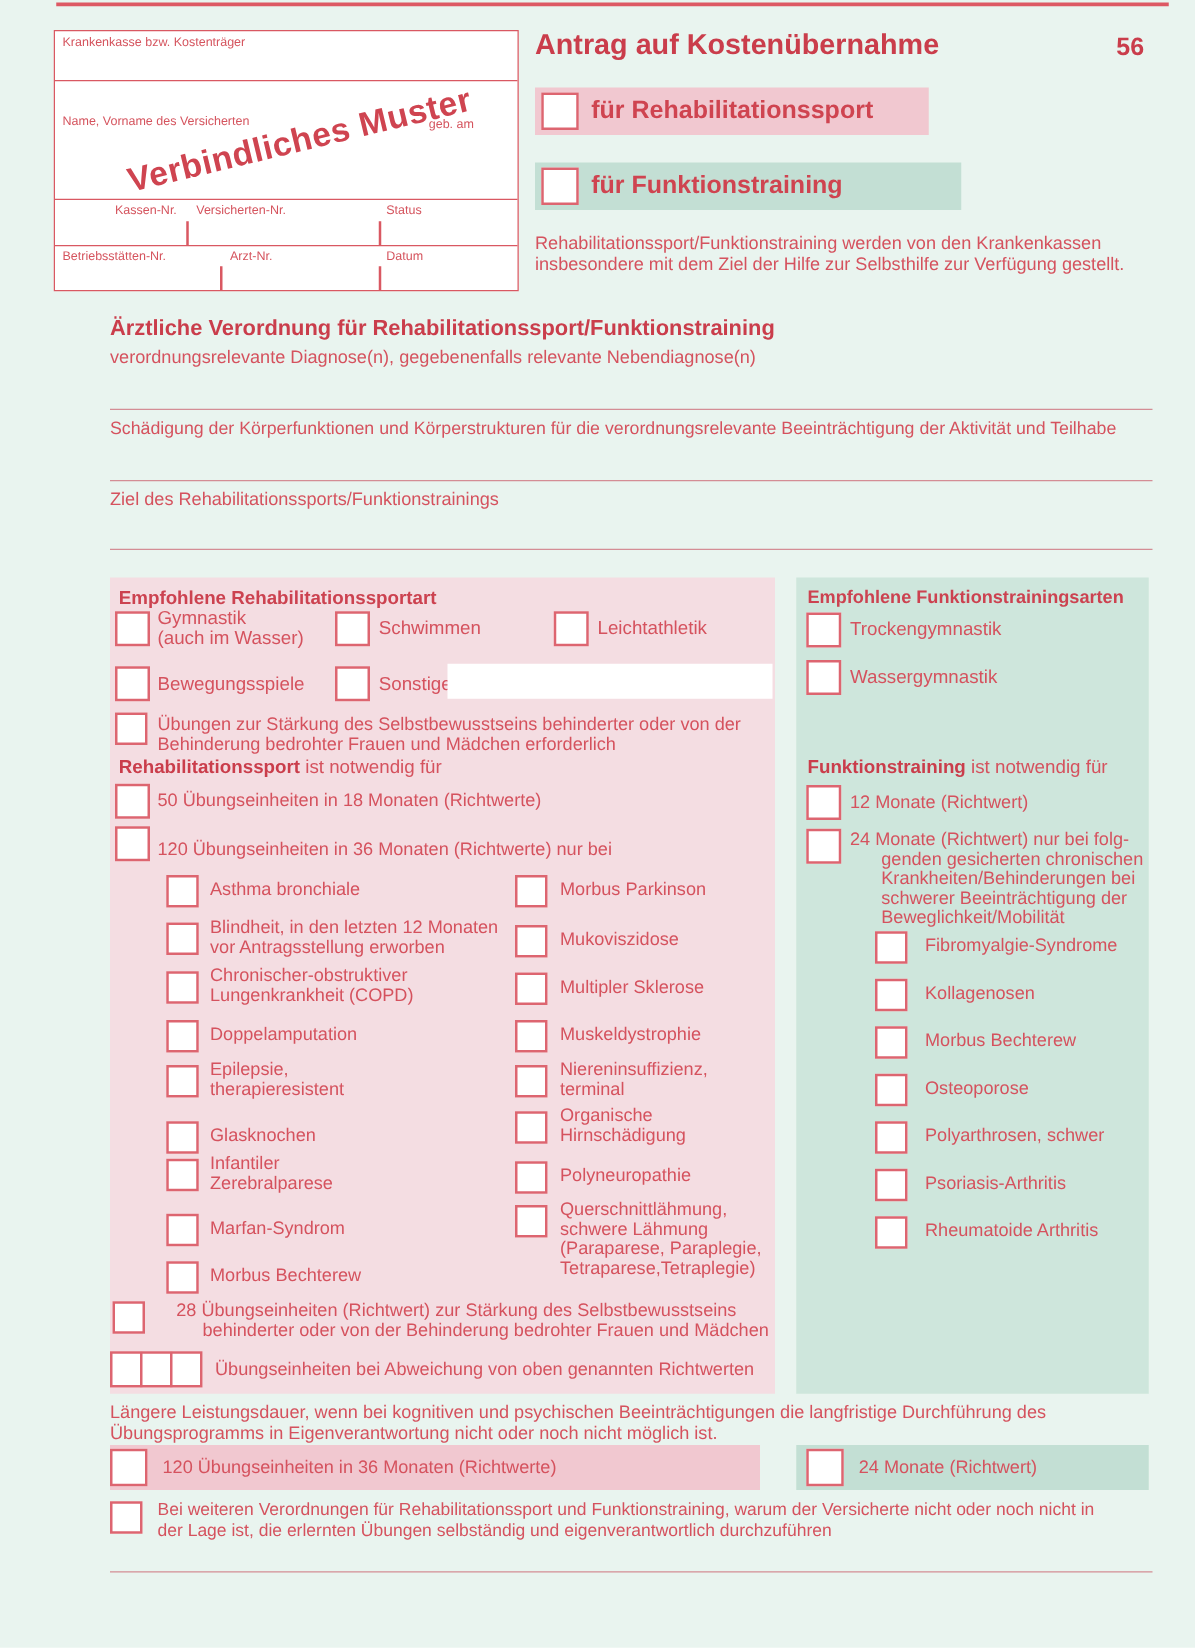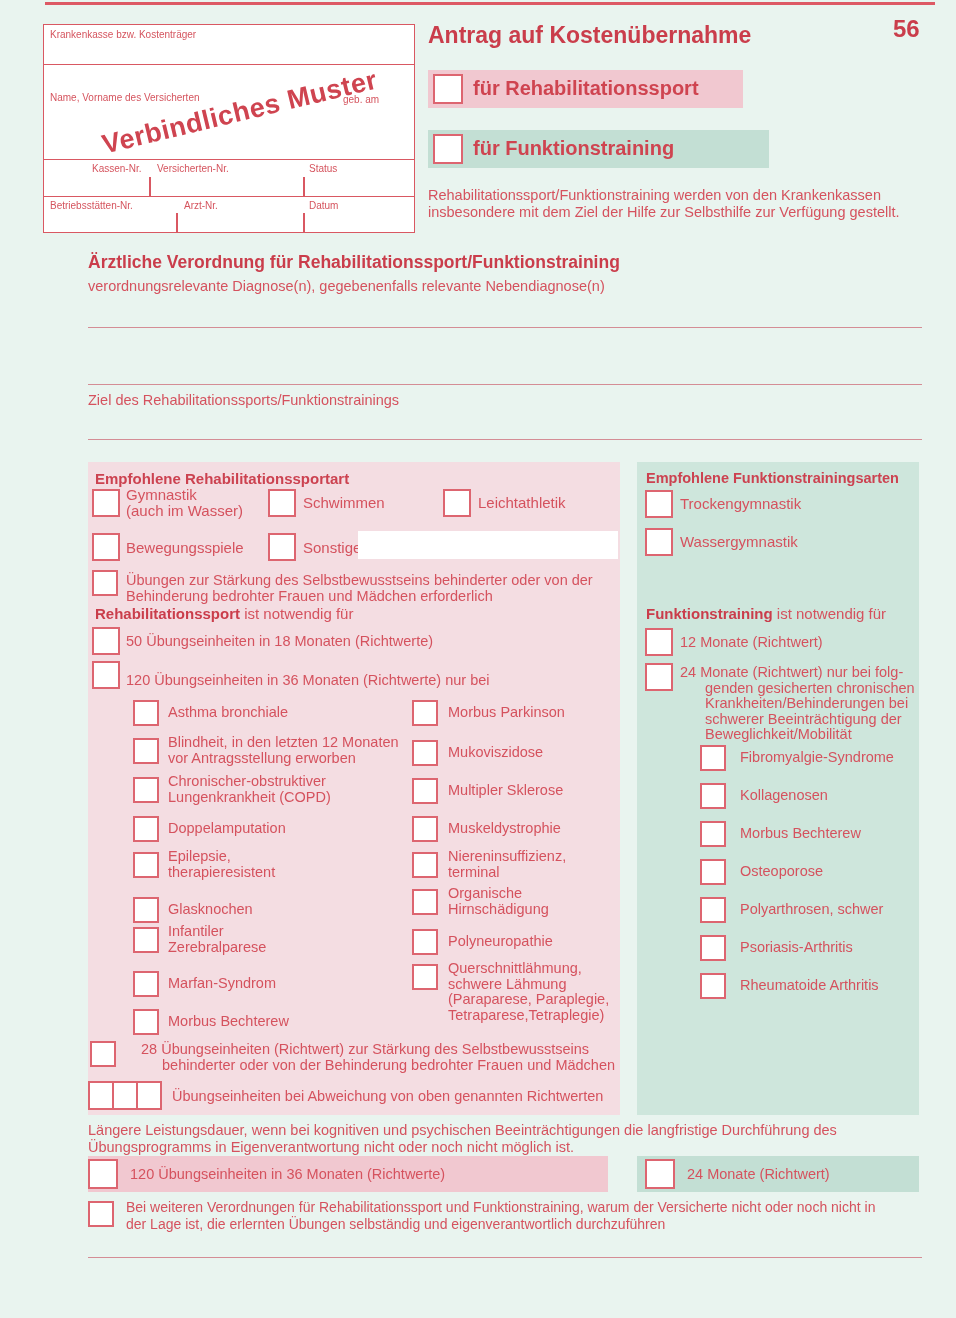--- a/index.html
+++ b/index.html
@@ -15,21 +15,21 @@
   
   .insured{left:43px;top:24px;width:372px;height:209px;background:#ffffff;
            border:1.3px solid #d95862;box-sizing:border-box;}
   .insured .sep{position:absolute;left:0;width:100%;height:0;border-top:1.2px solid #d95862;}
   .flabel{position:absolute;font-size:10px;color:#d5545e;white-space:nowrap;}
   .tick{position:absolute;width:1.5px;height:19px;background:#d95862;}
   .watermark{position:absolute;left:55px;top:72px;transform:rotate(-13.5deg);
              font-size:27px;font-weight:bold;color:#cf4450;white-space:nowrap;letter-spacing:.5px;}
   
   .title{left:428px;top:22px;font-size:23px;font-weight:bold;color:#ca3d4b;}
-  .formno{left:893px;top:15px;font-size:24px;font-weight:bold;color:#ca3d4b;}
+  .formno{left:893px;top:27px;font-size:20px;font-weight:bold;color:#ca3d4b;}
   
   .band{position:absolute;height:38px;}
   .band.pink{background:#f1c8d0;}
   .band.teal{background:#c3dfd4;}
   .bandlabel{position:absolute;left:45px;top:7px;font-size:20px;font-weight:bold;color:#cf4450;white-space:nowrap;}
   
   .cb{position:absolute;background:#ffffff;border:2px solid #dd6570;box-sizing:border-box;}
   .cb30{width:30px;height:30px;}
   .cb28{width:28px;height:28px;}
   .cb26{width:26px;height:26px;}
@@ -90,20 +90,21 @@
     <span class="bandlabel">für Funktionstraining</span>
   </div>
 
   <div class="abs t14 ml" style="left:428px;top:187px;width:520px;">Rehabilitationssport/Funktionstraining werden von den Krankenkassen
 insbesondere mit dem Ziel der Hilfe zur Selbsthilfe zur Verfügung gestellt.</div>
 
   <div class="abs nw" style="left:88px;top:252px;font-size:17.5px;font-weight:bold;color:#ca3d4b;">Ärztliche Verordnung für Rehabilitationssport/Funktionstraining</div>
   <div class="abs t14 nw" style="left:88px;top:278px;">verordnungsrelevante Diagnose(n), gegebenenfalls relevante Nebendiagnose(n)</div>
 
   <div class="rule" style="left:88px;top:327px;width:834px;"></div>
+  <div class="abs nw" style="left:88px;top:335px;font-size:14.2px;">Schädigung der Körperfunktionen und Körperstrukturen für die verordnungsrelevante Beeinträchtigung der Aktivität und Teilhabe</div>
   <div class="rule" style="left:88px;top:384px;width:834px;"></div>
   <div class="abs t14 nw" style="left:88px;top:392px;">Ziel des Rehabilitationssports/Funktionstrainings</div>
   <div class="rule" style="left:88px;top:439px;width:834px;"></div>
 
   <div class="panel pink"></div>
   <div class="abs h15 nw" style="left:95px;top:470px;">Empfohlene Rehabilitationssportart</div>
 
   <span class="cb cb28 abs" style="left:92px;top:489px;"></span>
   <div class="abs t15 ml" style="left:126px;top:487px;">Gymnastik
 (auch im Wasser)</div>

